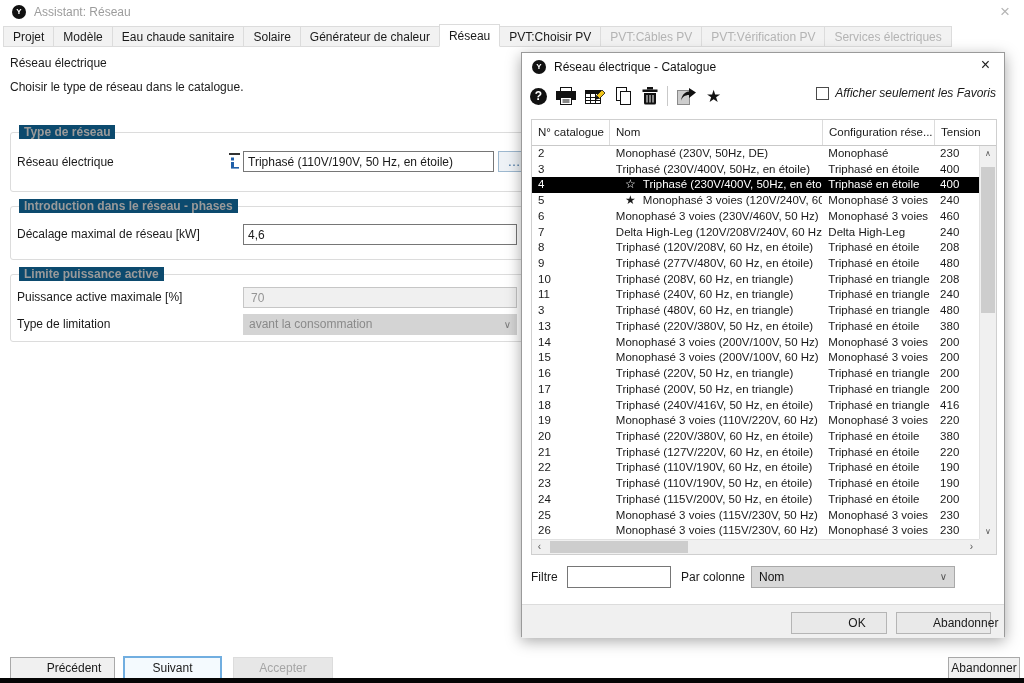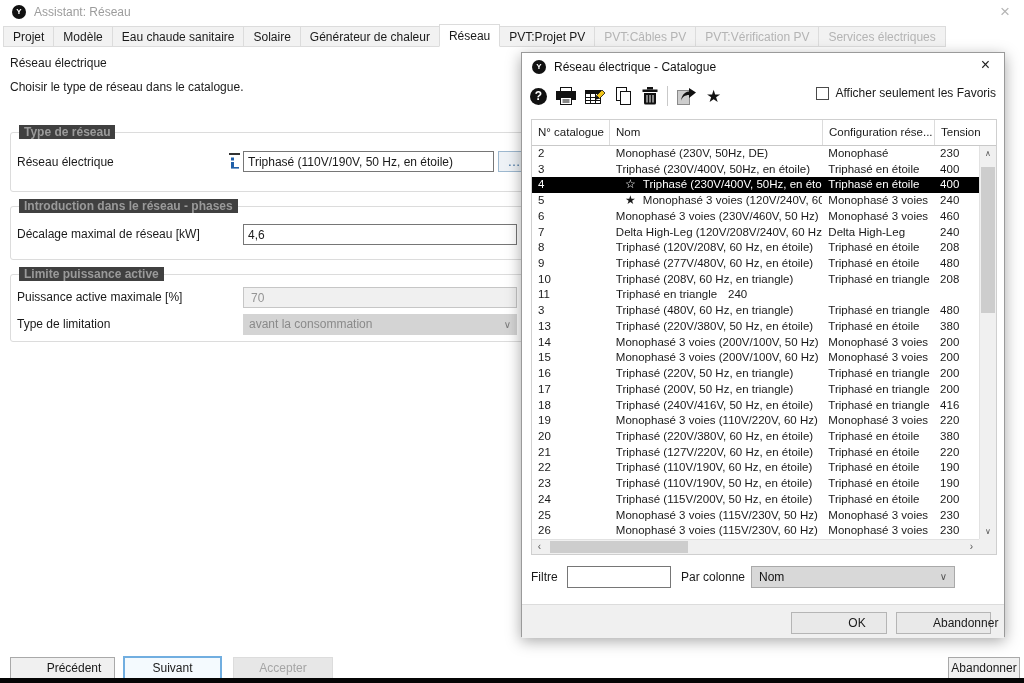--- a/index.html
+++ b/index.html
@@ -18,21 +18,21 @@
   
   .tabbar { position:absolute; left:3px; top:24px; right:0; height:23px; display:flex; align-items:flex-end; }
   .tab { height:21px; line-height:20px; padding:0 9px; background:#f2f2f2;
     border:1px solid #dcdcdc; margin-right:-1px; white-space:nowrap; }
   .tab.active { background:#fff; height:23px; line-height:22px; border-bottom:1px solid #fff; z-index:2; position:relative; }
   .tab.disabled { color:#b4b4b4; }
   
   .heading { position:absolute; left:10px; top:56px; }
   .subheading { position:absolute; left:10px; top:80px; }
   .group { position:absolute; left:10px; width:944px; border:1px solid #dcdcdc; border-radius:3px; background:#fff; }
-  .group-title { position:absolute; top:-8px; left:8px; background:#404040; padding:0 5px; color:#9a9a9a; font-weight:bold; }
+  .group-title { position:absolute; top:-8px; left:8px; background:#0c4a6e; padding:0 5px; color:#9a9a9a; font-weight:bold; }
   .g1 { top:132px; height:60px; }
   .g2 { top:206px; height:54px; }
   .g3 { top:274px; height:68px; }
   .flabel { position:absolute; left:6px; white-space:nowrap; }
   .textfield { position:absolute; height:21px; border:1px solid #767676; background:#fff;
     font-family:"Liberation Sans",sans-serif; font-size:12px; padding:0 4px; color:#1a1a1a; }
   .textfield:disabled, .textfield.disabled { background:#f0f0f0; border-color:#c6c6c6; color:#949494; }
   .fakeselect { position:absolute; height:21px; background:#d4d4d4; color:#8a8a8a; padding:0 6px; line-height:21px; }
   .fakeselect .chev { position:absolute; right:6px; top:0; color:#7a7a7a; font-size:10px; }
   .cat-icon { position:absolute; }
@@ -51,21 +51,21 @@
   .dlg-logo { position:absolute; left:10px; top:7px; width:14px; height:14px; background:#111; border-radius:50%;
     color:#fff; font-size:8px; font-weight:bold; text-align:center; line-height:14px; }
   .dlg-title { position:absolute; left:32px; top:7px; color:#111; }
   .dlg-close { position:absolute; right:10px; top:3px; color:#222; font-size:16px; padding:0 4px; }
   .toolbar { position:absolute; left:8px; top:30px; height:26px; display:flex; align-items:center; gap:9px; }
   .tool { display:inline-flex; align-items:center; justify-content:center; }
   .help-circle { width:17px; height:17px; background:#111; border-radius:50%; color:#fff; font-weight:bold;
     font-size:12px; text-align:center; line-height:17px; }
   .tb-sep { width:1px; height:20px; background:#c9c9c9; }
   .star-tool { font-size:17px; color:#111; line-height:17px; }
-  .fav-box { position:absolute; right:8px; top:33px; display:flex; align-items:center; gap:6px; }
+  .fav-box { position:absolute; right:8px; top:33px; display:flex; align-items:center; gap:6px;font-style:italic; }
   .checkbox { width:13px; height:13px; background:#fff; border:1px solid #4a4a4a; }
   
   .cat-table { position:absolute; left:9px; top:66px; width:466px; height:436px; border:1px solid #cfcfcf; background:#fff; font-size:11.5px; }
   .thead { display:flex; height:26px; border-bottom:1px solid #c9c9c9; }
   .th { line-height:25px; padding-left:6px; border-right:1px solid #dcdcdc; white-space:nowrap; overflow:hidden; }
   .c0 { width:78px; } .c1 { width:213px; } .c2 { width:112px; } .c3 { width:45px; border-right:none; }
   .tbody { position:absolute; left:0; top:26px; width:447px; height:393px; overflow:hidden; }
   .tr { display:flex; height:15.72px; }
   .tr .td { line-height:15.7px; padding-left:6px; white-space:nowrap; overflow:hidden; }
   .tr.selected { background:#000; color:#fff; }
@@ -119,21 +119,21 @@
       <div class="tab">
         <span>Solaire</span>
       </div>
       <div class="tab">
         <span>Générateur de chaleur</span>
       </div>
       <div class="tab active">
         <span>Réseau</span>
       </div>
       <div class="tab">
-        <span>PVT:Projet PV</span>
+        <span>PVT:Choisir PV</span>
       </div>
       <div class="tab disabled">
         <span>PVT:Câbles PV</span>
       </div>
       <div class="tab disabled">
         <span>PVT:Vérification PV</span>
       </div>
       <div class="tab disabled">
         <span>Services électriques</span>
       </div>
@@ -300,20 +300,21 @@
             <span class="td c3">480</span>
           </div>
           <div class="tr">
             <span class="td c0">10</span>
             <span class="td c1"><span>Triphasé (208V, 60 Hz, en triangle)</span></span>
             <span class="td c2">Triphasé en triangle</span>
             <span class="td c3">208</span>
           </div>
           <div class="tr">
             <span class="td c0">11</span>
+            <span class="td c1"><span>Triphasé (240V, 60 Hz, en triangle)</span></span>
             <span class="td c2">Triphasé en triangle</span>
             <span class="td c3">240</span>
           </div>
           <div class="tr">
             <span class="td c0">3</span>
             <span class="td c1"><span>Triphasé (480V, 60 Hz, en triangle)</span></span>
             <span class="td c2">Triphasé en triangle</span>
             <span class="td c3">480</span>
           </div>
           <div class="tr">

